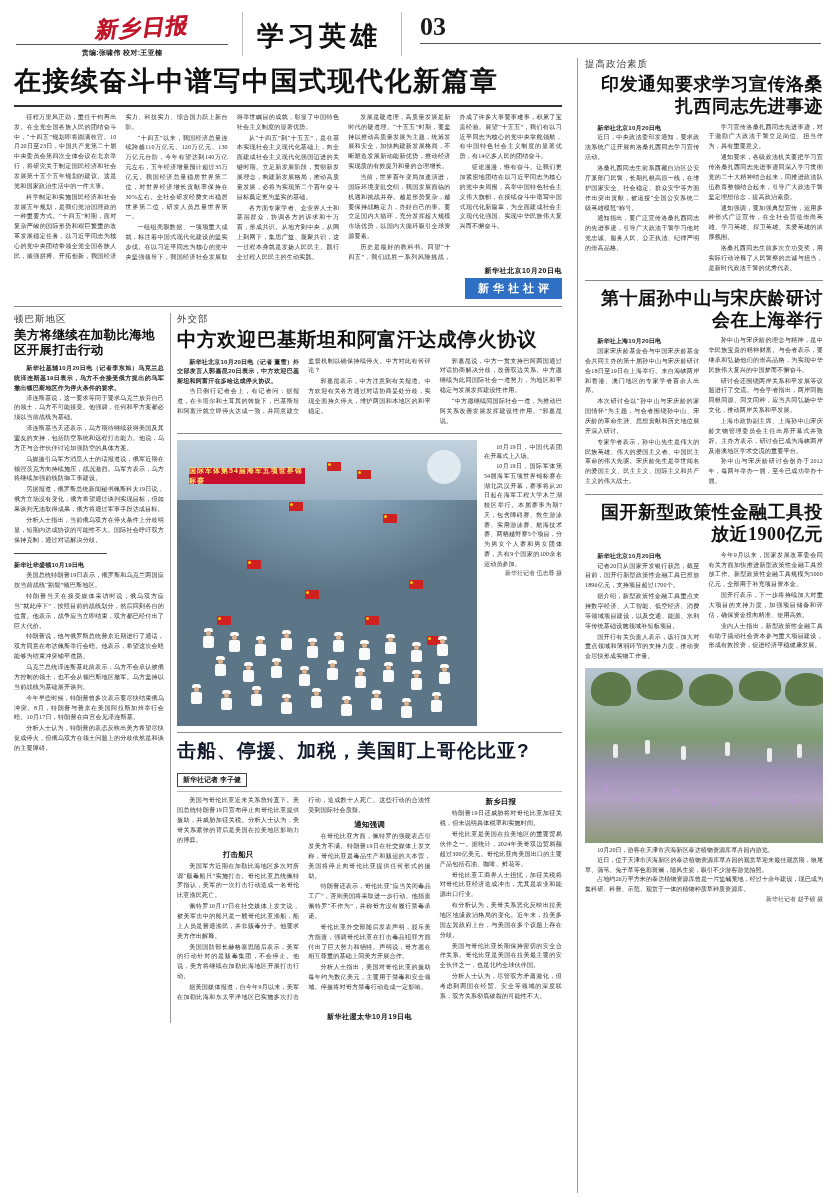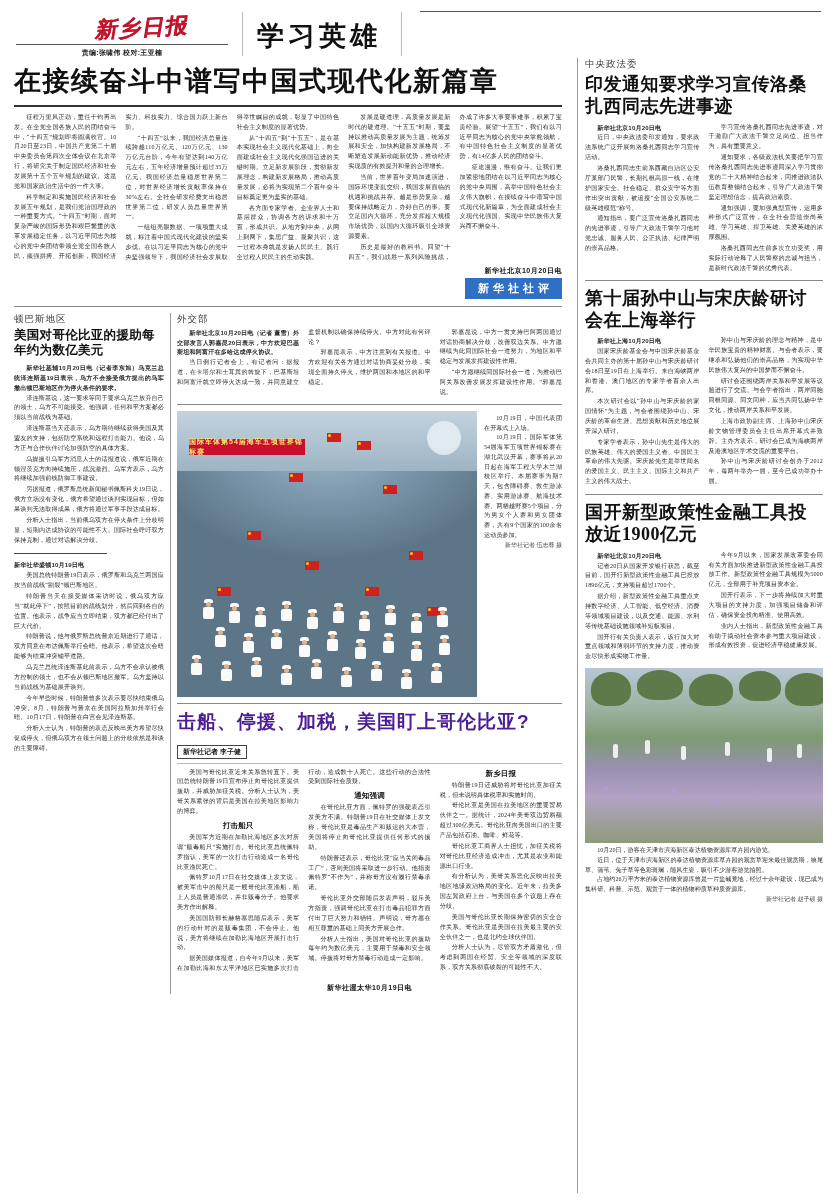--- a/index.html
+++ b/index.html
@@ -67,26 +67,26 @@
     line-height: 1.22; color: #111; margin: 1px 0 5px 0;
   }
   h2.hd-sm {
     font-family: "Liberation Serif", serif;
     font-size: 12.5px; font-weight: 700; letter-spacing: 0.3px;
     line-height: 1.25; color: #111; margin: 1px 0 4px 0;
   }
   h2.hd-mid {
     font-family: "Liberation Serif", serif;
     font-size: 18px; font-weight: 700; letter-spacing: 0.5px;
-    line-height: 1.24; color: #111; margin: 1px 0 5px 0;
+    line-height: 1.24; color: #111; margin: 1px 0 5px 0; text-align: right;
   }
   h2.hd-big {
     font-family: "Liberation Sans", sans-serif;
     font-size: 19px; font-weight: 700; letter-spacing: 1px;
-    line-height: 1.25; color: #4c1d95; margin: 3px 0 6px 0;
+    line-height: 1.25; color: #0f172a; margin: 3px 0 6px 0;
   }
 
   .hr-thin { border-top: 1px solid #888; margin: 6px 0; }
   .hr-thick { border-top: 2px solid #333; margin: 7px 0 6px 0; }
   .hr-rule-gray { border-top: 1px solid #bbb; margin: 5px 0; }
   .hr-short { border-top: 1.4px solid #444; width: 62%; margin: 7px 0 6px 0; }
 
   
   .cols { column-gap: 9px; }
   .c5 { column-count: 5; }
@@ -169,20 +169,21 @@
       <div class="mh-logo-box">
         <div class="mh-logo">新乡日报</div>
       </div>
       <div class="mh-rule"></div>
       <div class="mh-credits">责编:张啸伟  校对:王亚楠</div>
     </div>
     <div class="mh-divider"></div>
     <div class="mh-section">学习英雄</div>
     <div class="mh-divider" style="margin-left:20px;"></div>
     <div class="mh-right">
+      <div class="mh-pageno">03</div>
       <div class="mh-rule2"></div>
     </div>
   </div>
 
   <div class="body-wrap">
 
     <div class="left-zone">
 
       <div>
         <h1 class="lead">在接续奋斗中谱写中国式现代化新篇章</h1>
@@ -210,21 +211,21 @@
       </div>
 
       <div class="hr-thin" style="margin-top:7px;"></div>
 
       <div style="display:flex;">
 
         <div style="width:152px;">
 
           <div>
             <div class="kicker">顿巴斯地区</div>
-            <h2 class="hd-sm">美国对哥伦比亚的援助每年约为数亿美元</h2>
+            <h2 class="hd-sm">美方将继续在加勒比海地区开展打击行动</h2>
             <div class="bodytext" style="column-count:1;">
               <p class="dateline">新华社基辅10月20日电（记者李东旭）乌克兰总统泽连斯基19日表示，乌方不会接受俄方提出的乌军撤出顿巴斯地区作为停火条件的要求。</p>
               <p>泽连斯基说，这一要求等同于要求乌克兰放弃自己的领土，乌方不可能接受。他强调，任何和平方案都必须以当前战线为基础。</p>
               <p>泽连斯基当天还表示，乌方期待继续获得美国及其盟友的支持，包括防空系统和远程打击能力。他说，乌方正与合作伙伴讨论加强防空的具体方案。</p>
               <p>乌媒援引乌军方消息人士的话报道说，俄军近期在顿涅茨克方向持续施压，战况激烈。乌军方表示，乌方将继续加强前线防御工事建设。</p>
               <p>另据报道，俄罗斯总统新闻秘书佩斯科夫19日说，俄方立场没有变化，俄方希望通过谈判实现目标，但如果谈判无法取得成果，俄方将通过军事手段达成目标。</p>
               <p>分析人士指出，当前俄乌双方在停火条件上分歧明显，短期内达成协议的可能性不大。国际社会呼吁双方保持克制，通过对话解决分歧。</p>
             </div>
           </div>
 
@@ -242,20 +243,21 @@
             </div>
           </div>
         </div>
 
         <div class="vrule" style="margin:0 6px;"></div>
 
         <div style="width:390px;">
 
           <div>
             <div class="kicker">外交部</div>
+            <h2 class="hd">中方欢迎巴基斯坦和阿富汗达成停火协议</h2>
             <div class="cols c3 bodytext">
               <p class="dateline">新华社北京10月20日电（记者 董雪）外交部发言人郭嘉昆20日表示，中方欢迎巴基斯坦和阿富汗在多哈达成停火协议。</p>
               <p>当日例行记者会上，有记者问：据报道，在卡塔尔和土耳其的斡旋下，巴基斯坦和阿富汗就立即停火达成一致，并同意建立监督机制以确保持续停火。中方对此有何评论？</p>
               <p>郭嘉昆表示，中方注意到有关报道。中方欢迎有关各方通过对话协商妥处分歧，实现全面持久停火，维护两国和本地区的和平稳定。</p>
               <p>郭嘉昆说，中方一贯支持巴阿两国通过对话协商解决分歧，改善双边关系。中方愿继续为此同国际社会一道努力，为地区和平稳定与发展发挥建设性作用。</p>
               <p>“中方愿继续同国际社会一道，为推动巴阿关系改善发展发挥建设性作用。”郭嘉昆说。</p>
             </div>
           </div>
 
           <div class="hr-thin"></div>
@@ -464,21 +466,21 @@
           </div>
         </div>
       </div>
     </div>
 
     <div class="vrule"></div>
 
     <div class="right-zone">
 
       <div class="right-block">
-        <div class="kicker">中央政法委</div>
+        <div class="kicker">提高政治素质</div>
         <h2 class="hd-mid">印发通知要求学习宣传洛桑扎西同志先进事迹</h2>
         <div class="cols c2 bodytext">
           <p class="dateline">新华社北京10月20日电</p>
           <p>近日，中央政法委印发通知，要求政法系统广泛开展向洛桑扎西同志学习宣传活动。</p>
           <p>洛桑扎西同志生前系西藏自治区公安厅某部门民警，长期扎根高原一线，在维护国家安全、社会稳定、群众安宁等方面作出突出贡献，被追授“全国公安系统二级英雄模范”称号。</p>
           <p>通知指出，要广泛宣传洛桑扎西同志的先进事迹，引导广大政法干警学习他对党忠诚、服务人民、公正执法、纪律严明的崇高品格。</p>
           <p>学习宣传洛桑扎西同志先进事迹，对于激励广大政法干警立足岗位、担当作为，具有重要意义。</p>
           <p>通知要求，各级政法机关要把学习宣传洛桑扎西同志先进事迹同深入学习贯彻党的二十大精神结合起来，同推进政法队伍教育整顿结合起来，引导广大政法干警坚定理想信念，提高政治素质。</p>
           <p>通知强调，要加强典型宣传，运用多种形式广泛宣传，在全社会营造崇尚英雄、学习英雄、捍卫英雄、关爱英雄的浓厚氛围。</p>
           <p>洛桑扎西同志生前多次立功受奖，用实际行动诠释了人民警察的忠诚与担当，是新时代政法干警的优秀代表。</p>

